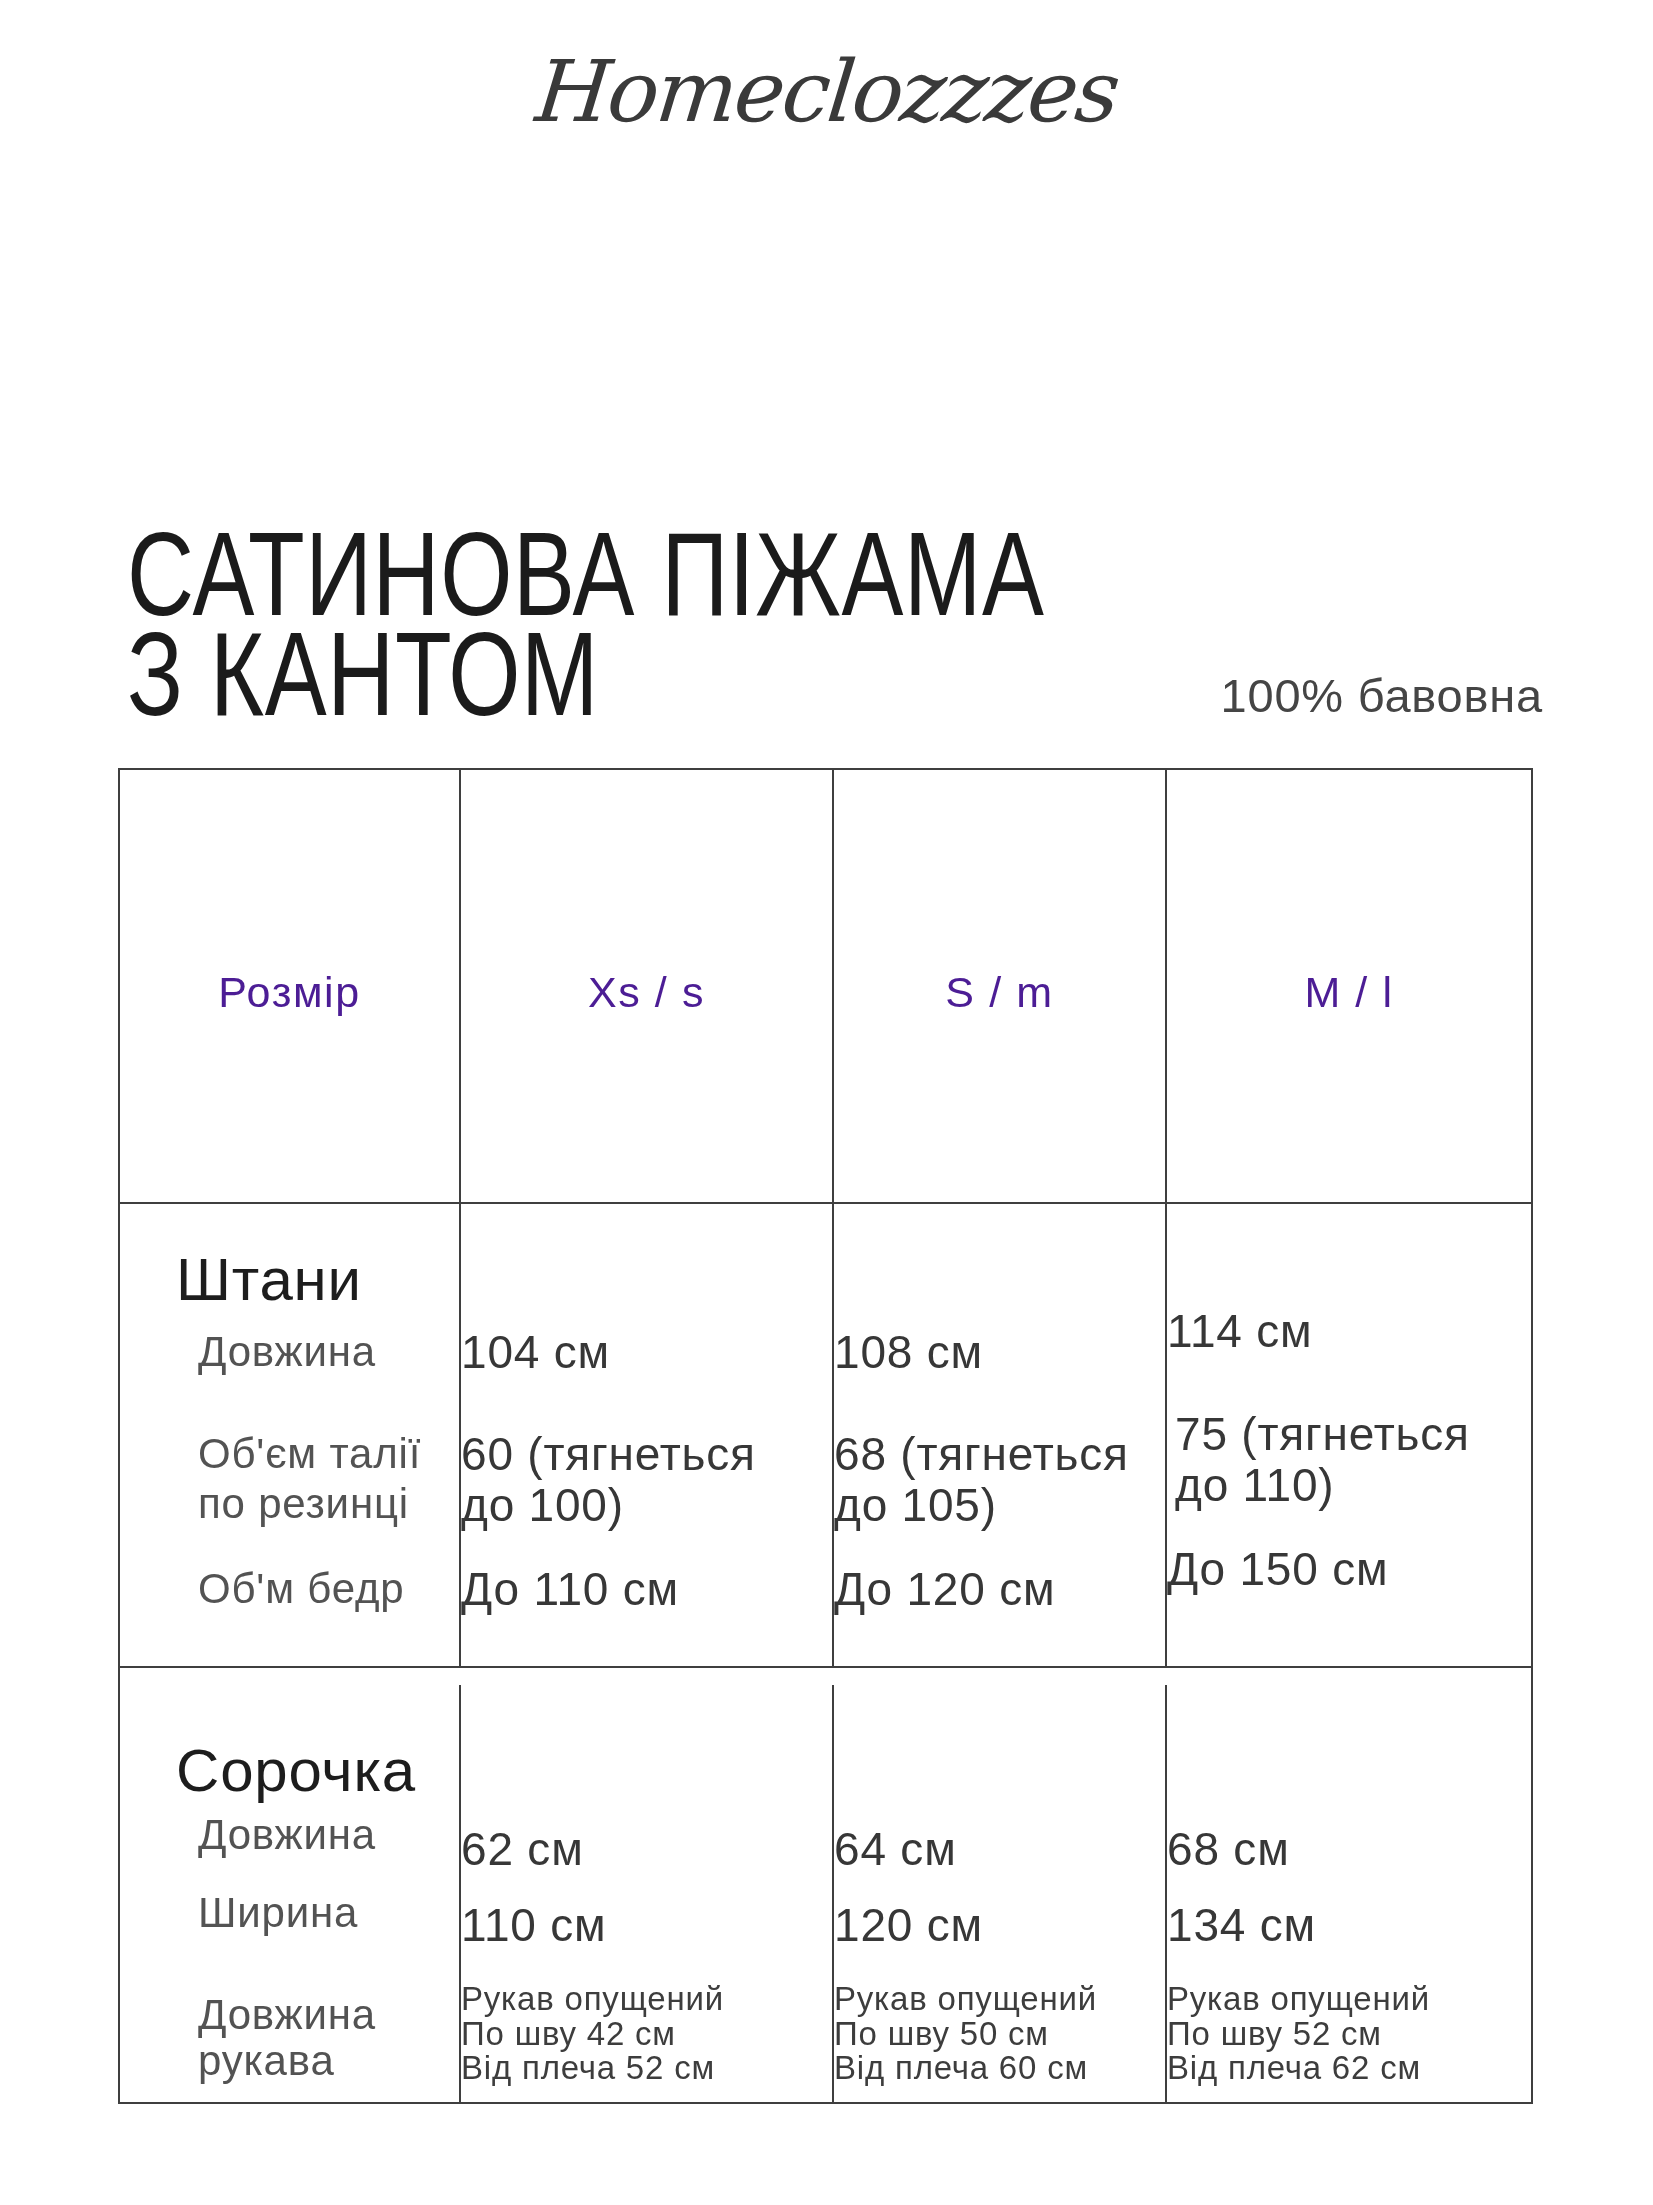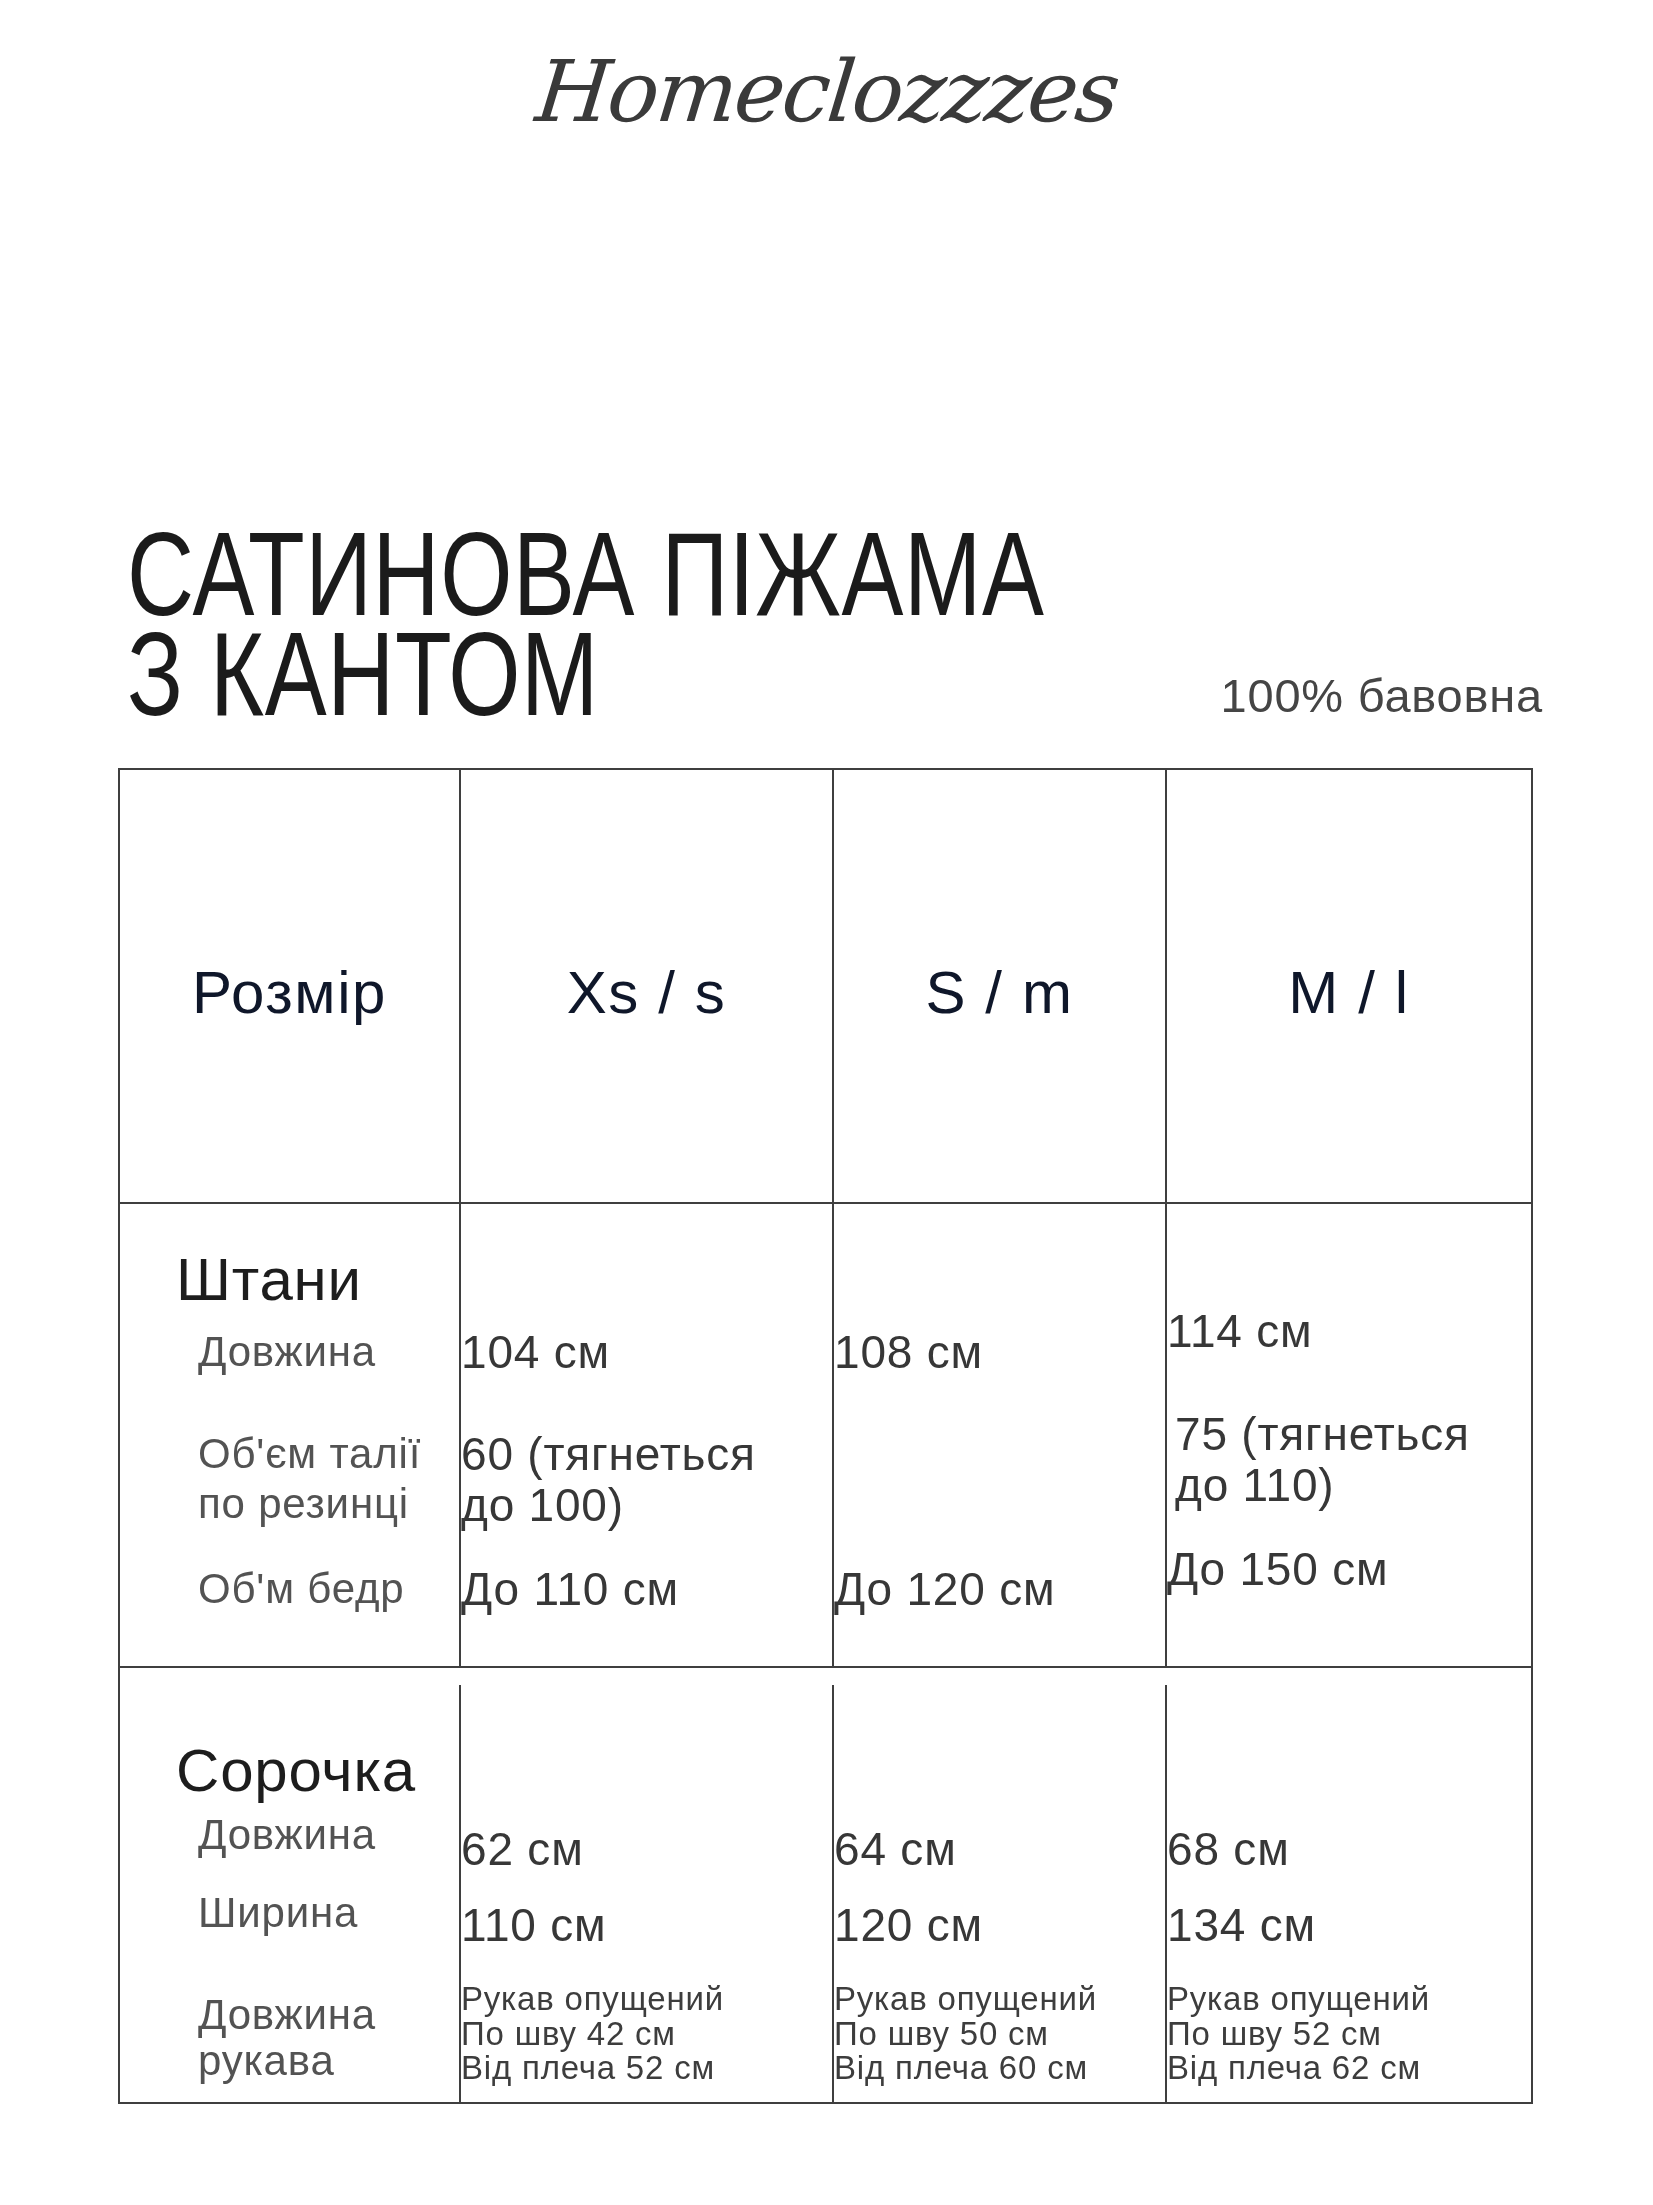--- a/index.html
+++ b/index.html
@@ -63,23 +63,23 @@
     border-right:2.5px solid #3f3f3f;
     border-bottom:2.5px solid #3f3f3f;
   }
   .cell.last-col{border-right:none;}
   .cell.last-row{border-bottom:none;margin-top:17px;}
 
   
   .hcell{
     display:flex;align-items:center;justify-content:center;
     padding-top:12px;
-    font-size:60px;
+    font-size:43px;
     letter-spacing:1.6px;
-    color:#0f172a;
+    color:#4c1d95;
   }
 
   
   .sec-title{
     position:absolute;
     left:56px;
     font-size:60px;
     letter-spacing:0.8px;
     color:#1d1d1d;
     white-space:nowrap;
@@ -155,20 +155,22 @@
       <div class="lab l3">Об'м бедр</div>
     </div>
     <div class="cell pants">
       <div class="val v1">104 см</div>
       <div class="val v2">60 (тягнеться
 до 100)</div>
       <div class="val v3">До 110 см</div>
     </div>
     <div class="cell pants">
       <div class="val v1">108 см</div>
+      <div class="val v2">68 (тягнеться
+до 105)</div>
       <div class="val v3">До 120 см</div>
     </div>
     <div class="cell pants col-ml last-col">
       <div class="val v1">114 см</div>
       <div class="val v2">75 (тягнеться
 до 110)</div>
       <div class="val v3">До 150 см</div>
     </div>
 
     <div class="cell shirt last-row">

